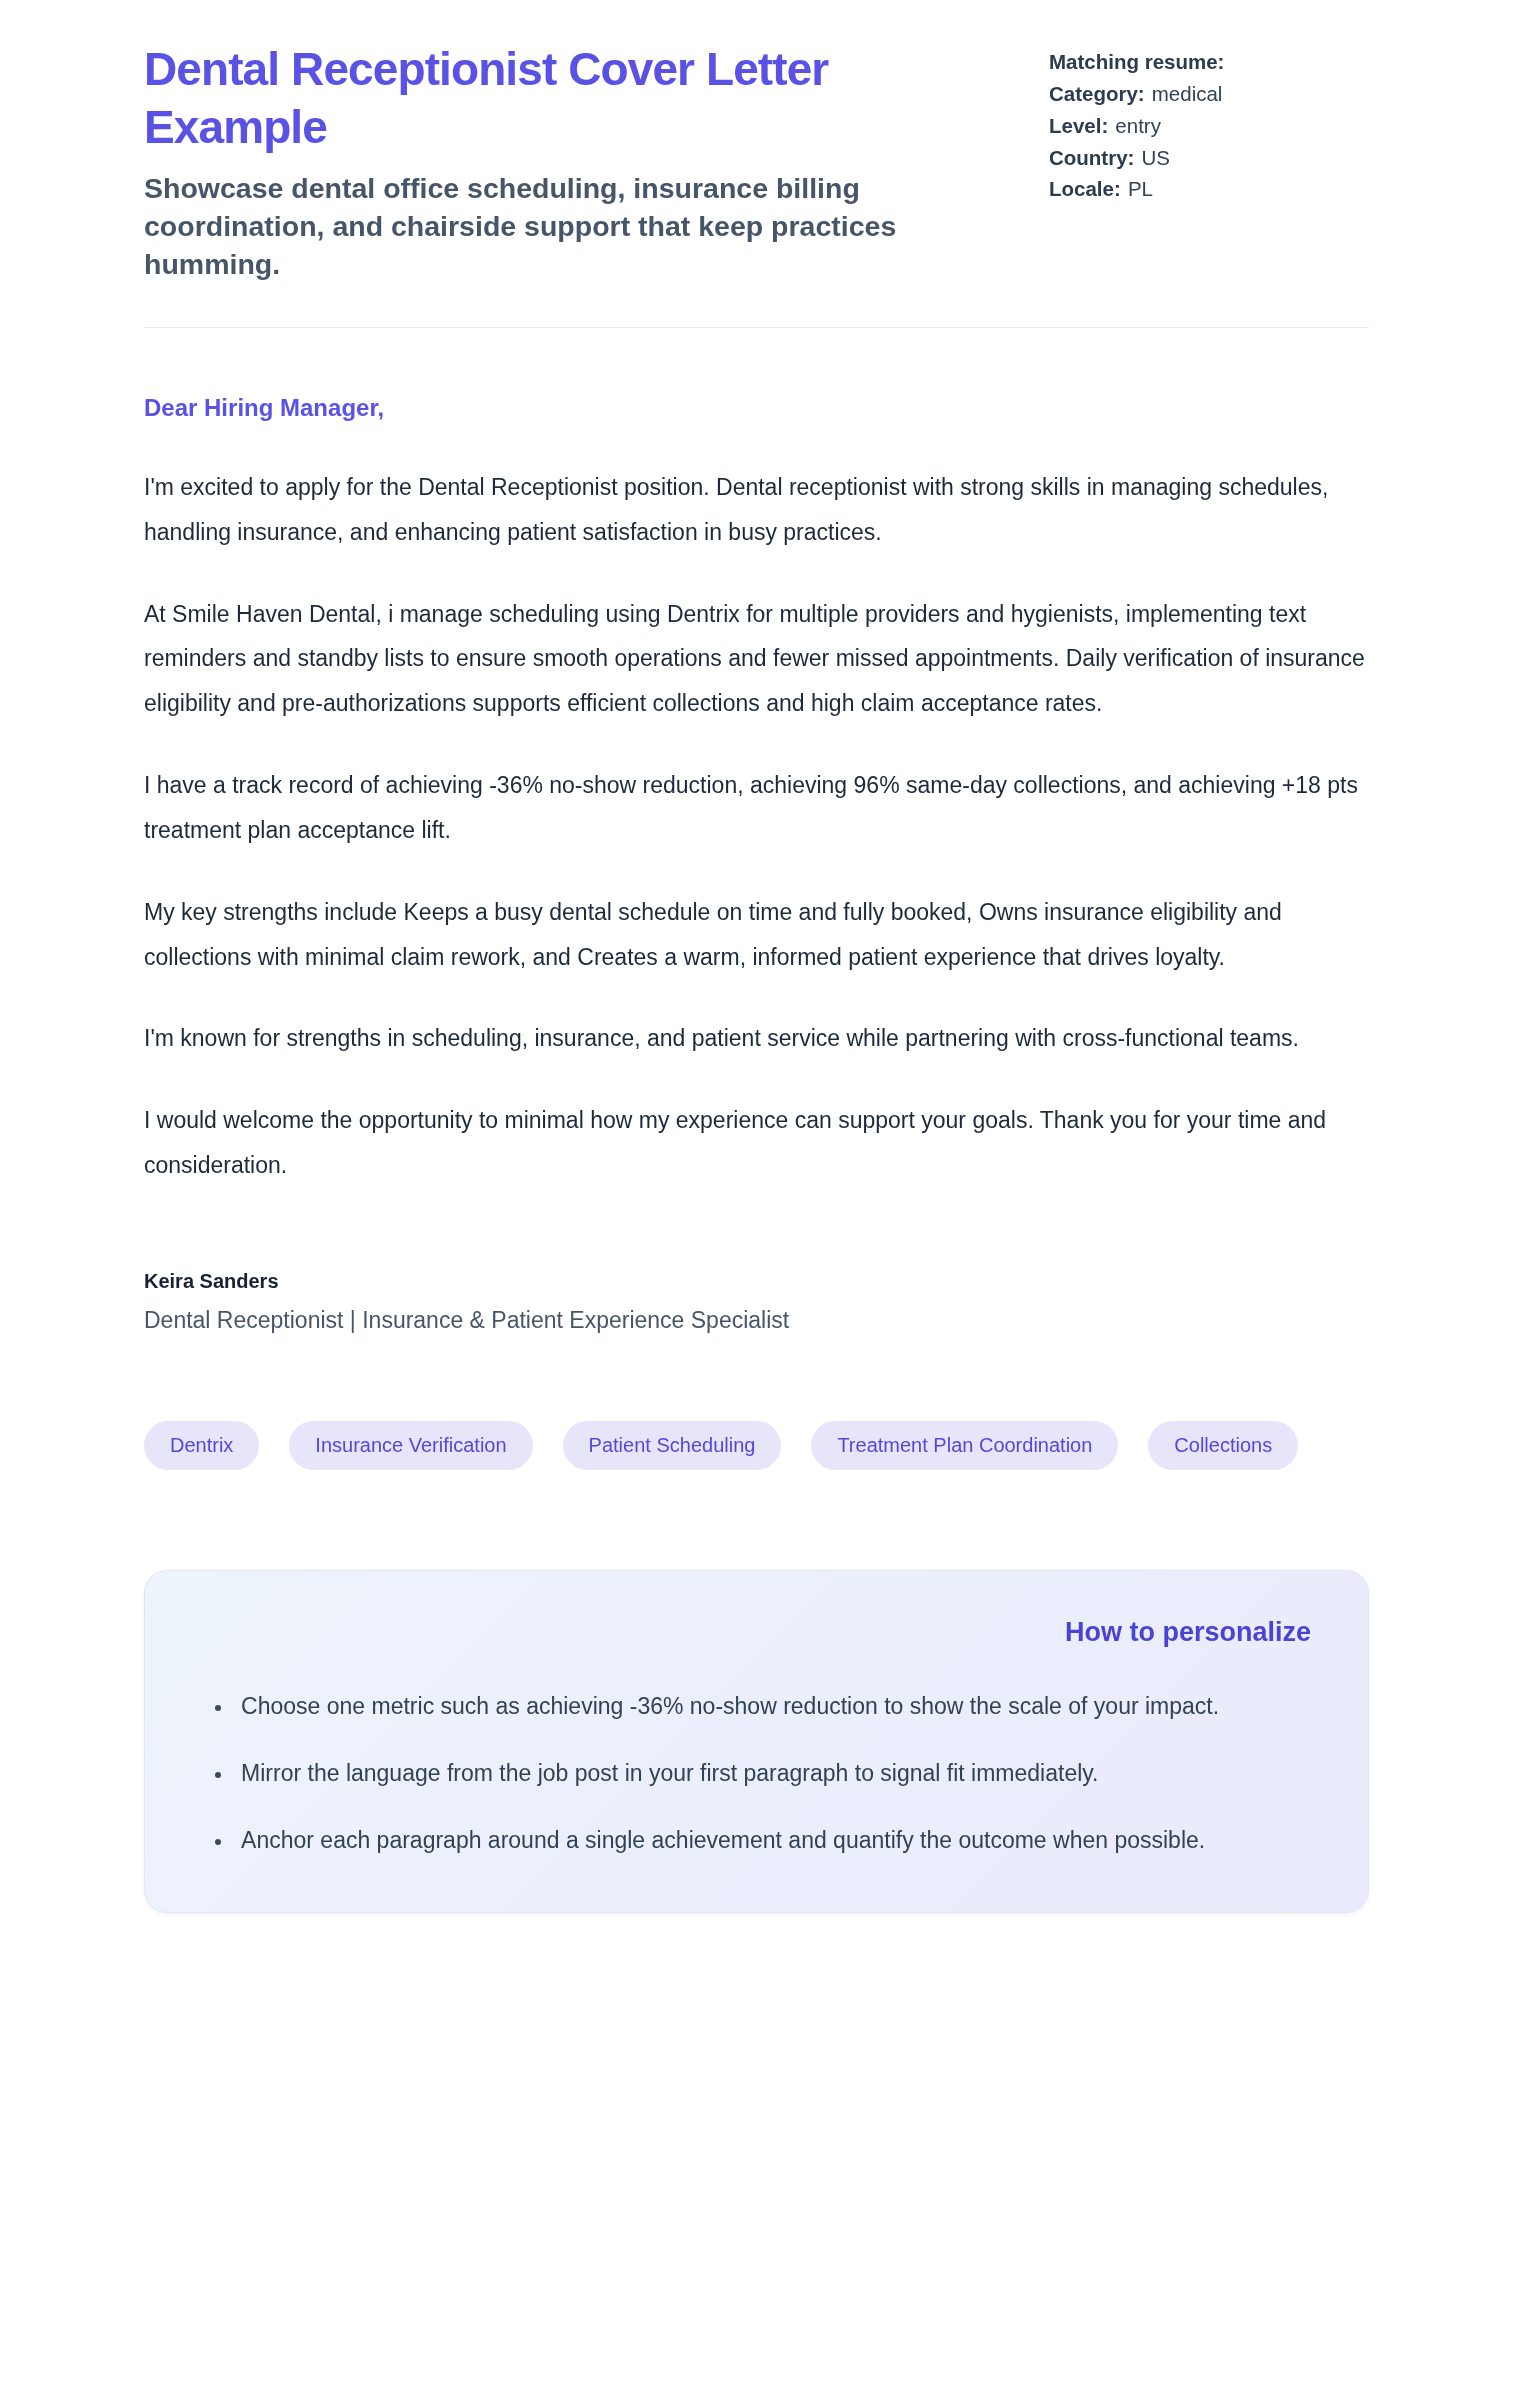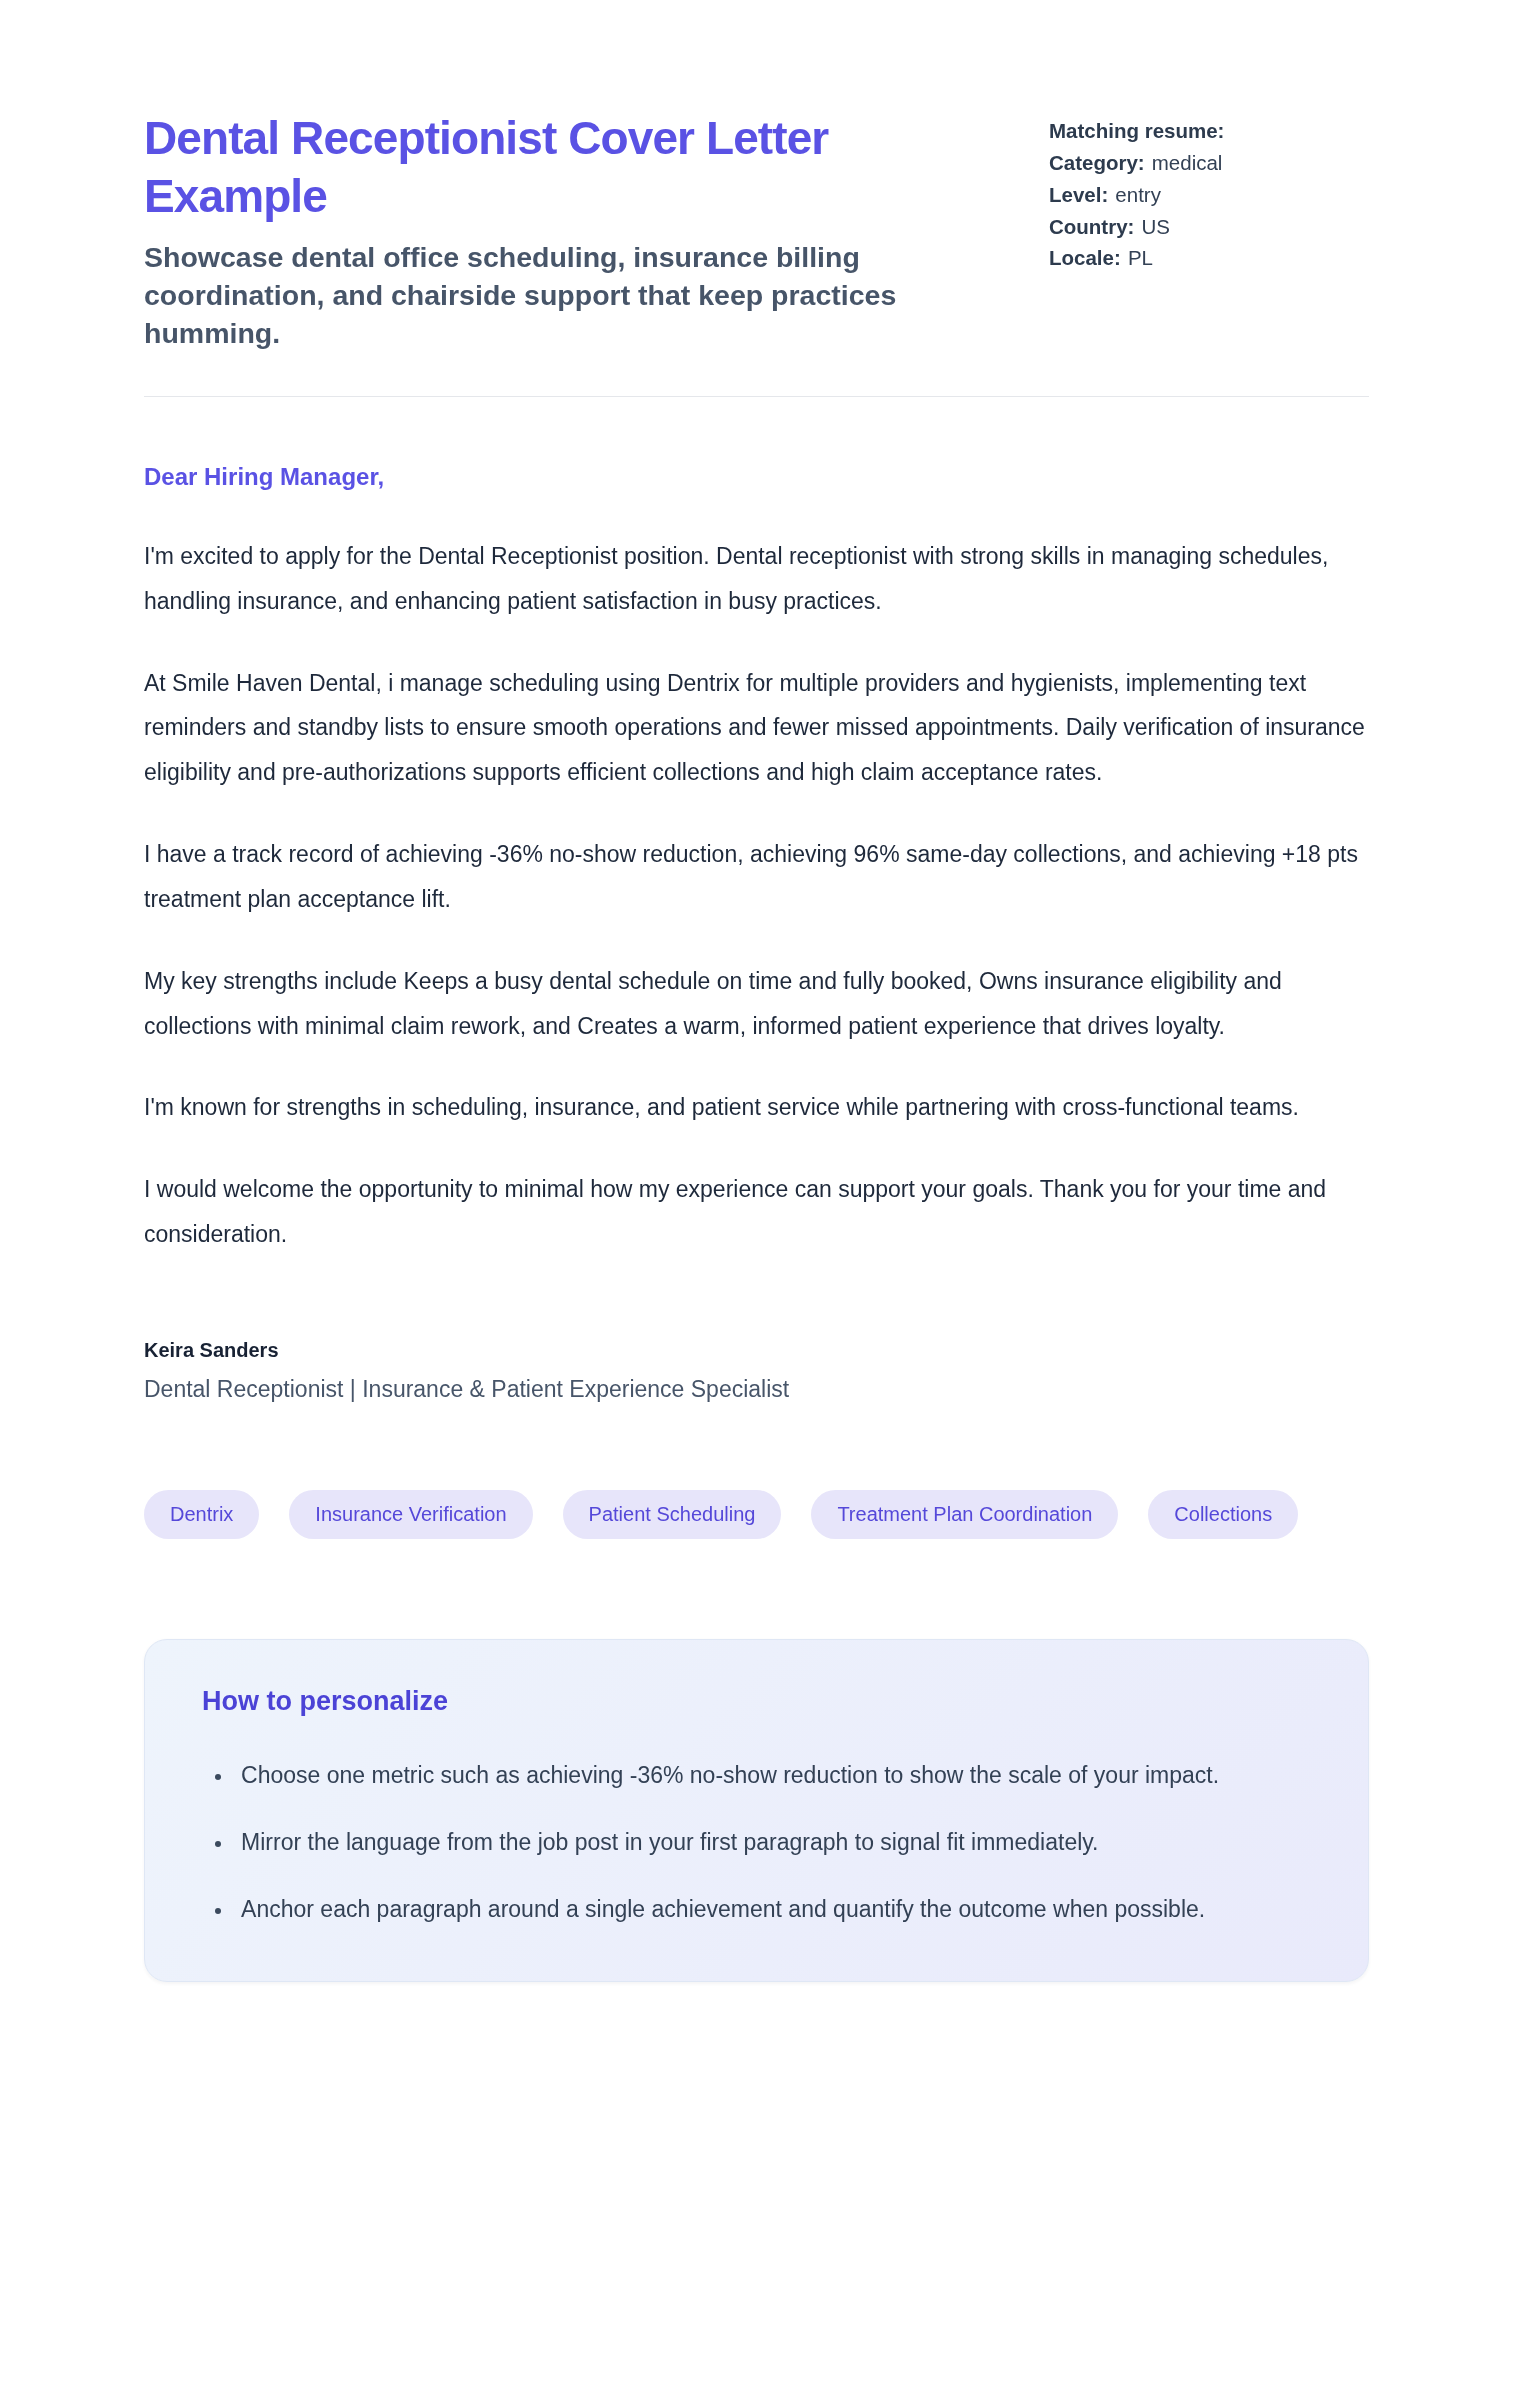--- a/index.html
+++ b/index.html
@@ -18,21 +18,21 @@
   * { box-sizing: border-box; }
   html, body { margin: 0; padding: 0; background: #ffffff; }
   body {
     font-family: "Liberation Sans", "DejaVu Sans", sans-serif;
     color: var(--body-text);
   }
   .page {
     width: 1495px;
     min-height: 2401px;
     margin: 0 auto;
-    padding: 110px 135px 85px 135px;
+    padding: 41px 135px 85px 135px;
   }
   
   .header {
     display: flex;
     justify-content: space-between;
     align-items: flex-start;
     gap: 36px;
   }
   .header-left { flex: 1 1 auto; min-width: 0; }
   .page-title {
@@ -119,20 +119,21 @@
     border: 0.9px solid var(--tip-border);
     background: linear-gradient(135deg, var(--tip-bg-start) 0%, var(--tip-bg-end) 100%);
     box-shadow: 0 1.8px 3.6px rgba(30, 41, 59, 0.05);
     padding: 46px 57px 50px 57px;
   }
   .tip-title {
     margin: 0 0 36px 0;
     font-size: 27px;
     font-weight: 800;
     color: #4b43d6;
+    text-align: right;
   }
   .tip-list {
     margin: 0;
     padding-left: 32px;
   }
   .tip-list li {
     font-size: 23px;
     line-height: 1.92;
     color: var(--meta-text);
     margin-bottom: 23px;

